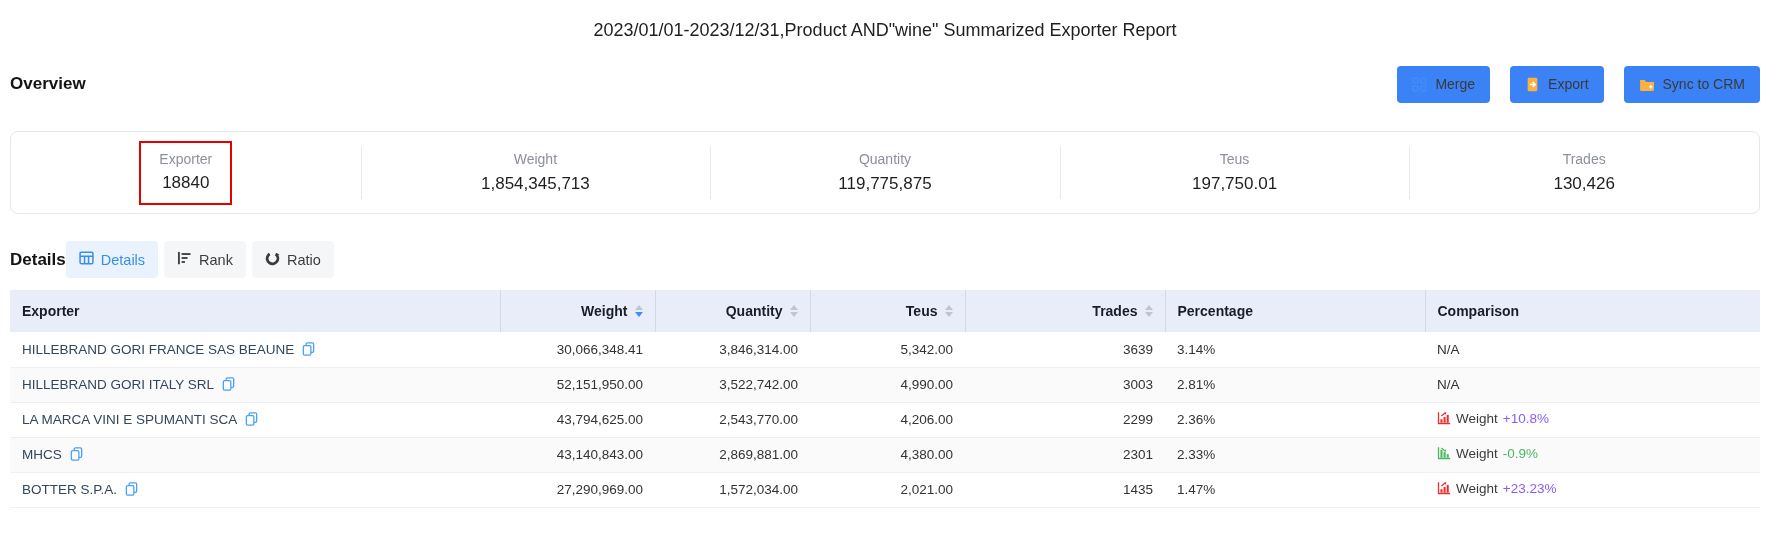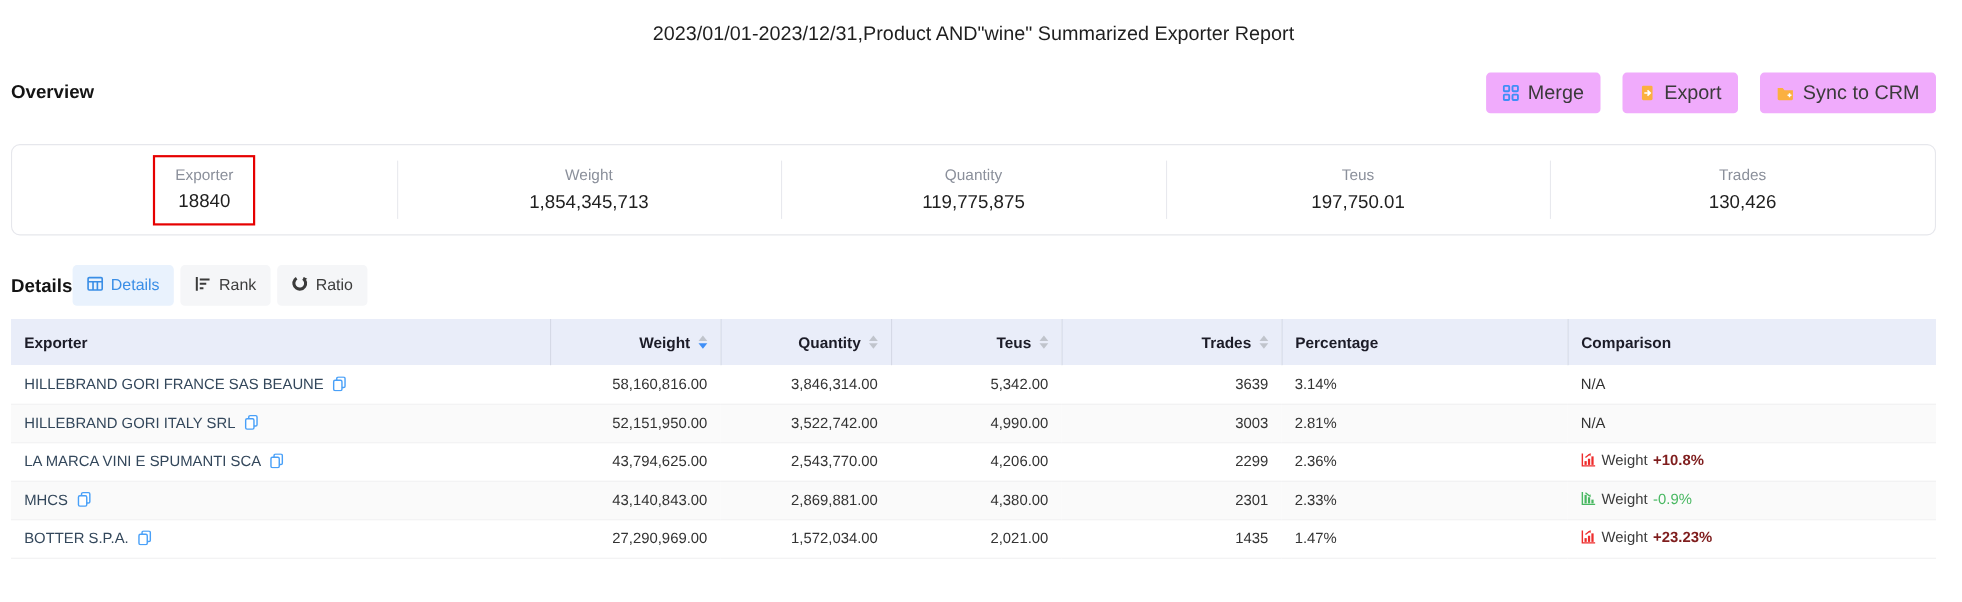--- a/index.html
+++ b/index.html
@@ -6,21 +6,21 @@
   html,body { background:#fff; width:1784px; height:547px; overflow:hidden;
     font-family:"Liberation Sans", sans-serif; color:#262626; }
   .page { position:relative; width:1750px; margin-left:10px; }
 
   .page-title { padding-top:20px; text-align:center; font-size:18px; color:#1f1f1f; }
 
   .section-head { display:flex; justify-content:space-between; align-items:center; margin-top:24px; height:38px;gap:28px; }
   .section-head h2 { font-size:17px; font-weight:bold; color:#141414; }
   .toolbar { display:flex; gap:20px; }
   .btn { display:flex; align-items:center; gap:8px; border:none; cursor:pointer;
-    background:#f0abfc; color:#3a3a3a; font-family:inherit; font-size:18px;
+    background:#3b82f6; color:#3a3a3a; font-family:inherit; font-size:14px;
     padding:0 15px; height:37px; border-radius:4px; }
   .btn .ic { display:inline-flex; }
 
   .overview-card { margin-top:28px; height:83px; border:1px solid #e6e7ec; border-radius:8px;
     display:flex; align-items:stretch; background:#fff; }
   .stat { flex:1; display:flex; flex-direction:column; align-items:center; justify-content:center; position:relative; }
   .stat + .stat::before { content:""; position:absolute; left:0; top:14px; bottom:14px; width:1px; background:#e8e9ee; }
   .stat-label { font-size:14px; color:#8b909b; margin-bottom:7px; }
   .stat-value { font-size:17px; color:#1f1f1f; }
   .hl-box { border:2px solid #e60000; padding:8px 18px 10px; text-align:center; }
@@ -51,21 +51,21 @@
 
   tbody td { height:35px; padding:0 12px; font-size:13.5px; color:#333; border-bottom:1px solid #f0f0f2; background:#fff; }
   tbody tr:nth-child(even) td { background:#fafafa; }
   td.ar, th.ar { text-align:right; }
   .exporter-cell { color:#33475b; white-space:nowrap; overflow:hidden; }
   .exp-name { cursor:pointer; }
   .copy { display:inline-flex; vertical-align:-2px; margin-left:8px; cursor:pointer; }
 
   .cmp-badge { display:inline-flex; align-items:center; gap:5px; }
   .cmp-label { color:#3a3a3a; }
-  .cmp-delta.up { color:#7f1d1d;font-weight:bold; }
+  .cmp-delta.up { color:#8b5cf6; }
   .cmp-delta.down { color:#49b862; }
   .tico { display:inline-flex; }
 </style>
 </head>
 <body>
 
 <div class="page">
 
   <div class="page-title">2023/01/01-2023/12/31,Product AND"wine" Summarized Exporter Report</div>
 
@@ -242,21 +242,21 @@
     <td class="exporter-cell">
       <span class="exp-name">HILLEBRAND GORI FRANCE SAS BEAUNE</span><span class="copy">
         <svg width="13" height="14" viewBox="0 0 12 13">
                 <g fill="#fff" stroke="#49a0f8" stroke-width="1.2">
           <rect x="3.8" y="0.8" width="7" height="8.8" rx="1.2"></rect>
                   <rect x="1.2" y="3.4" width="7" height="8.8" rx="1.2"></rect>
                 </g>
               </svg>
       </span>
     </td>
-    <td class="ar">58,160,816.00</td>
+    <td class="ar">30,066,348.41</td>
     <td class="ar">3,846,314.00</td>
     <td class="ar">5,342.00</td>
     <td class="ar">3639</td>
     <td>3.14%</td>
     <td>
       <span class="cmp-na">N/A</span>
       
     </td>
   </tr>
 

